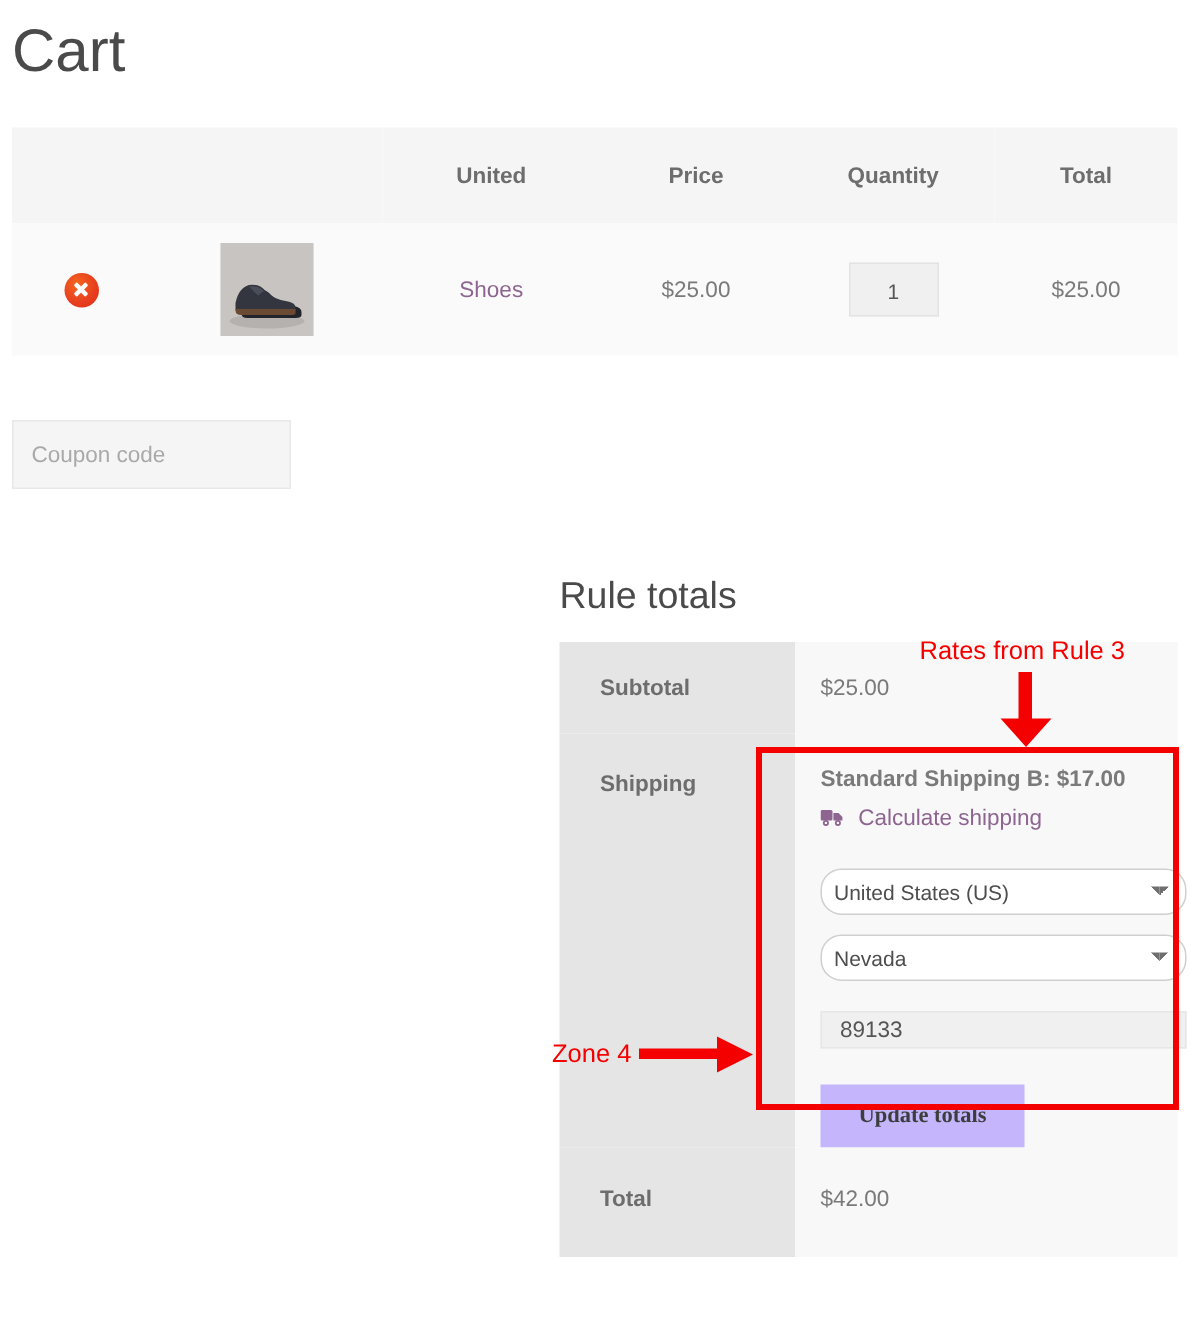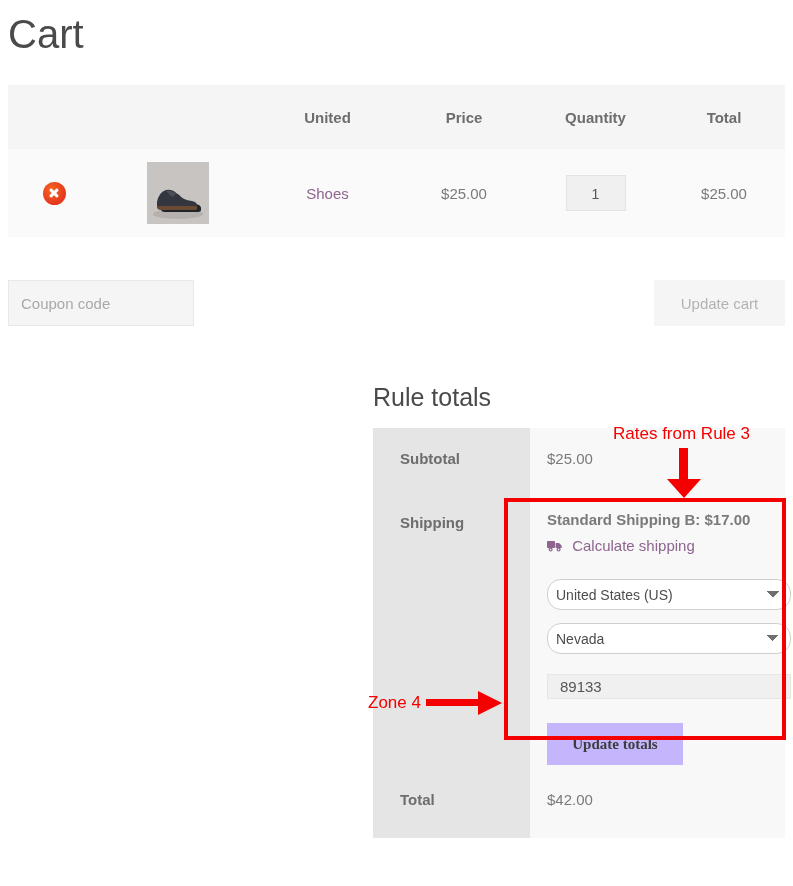--- a/index.html
+++ b/index.html
@@ -355,21 +355,20 @@
       <td>
         <span class="qty-box">1</span>
       </td>
       <td>$25.00</td>
     </tr>
   </tbody>
 </table>
 
 <div class="coupon-row">
   <input class="coupon-input" type="text" placeholder="Coupon code" style="">
-  <button class="update-cart-btn">Update cart</button>
 </div>
 
 <div class="totals-title">Rule totals</div>
 
 <table class="totals-table">
   <tbody>
     <tr>
       <th>Subtotal</th>
       <td>$25.00</td>
     </tr>

